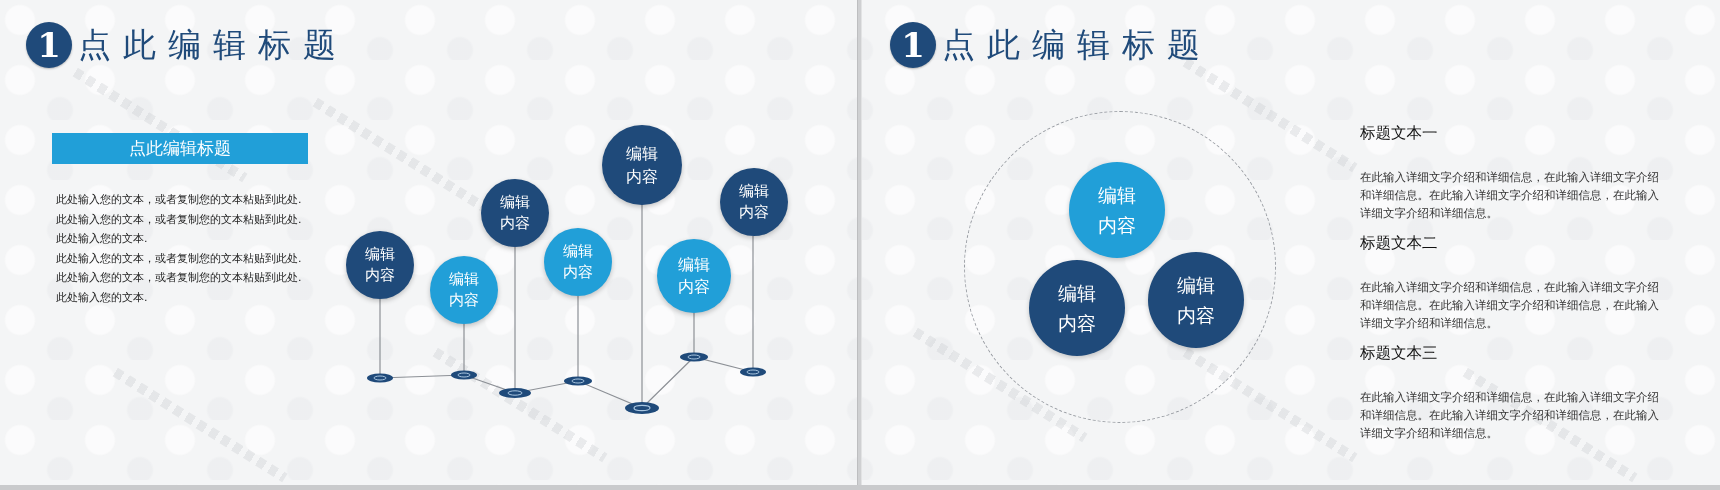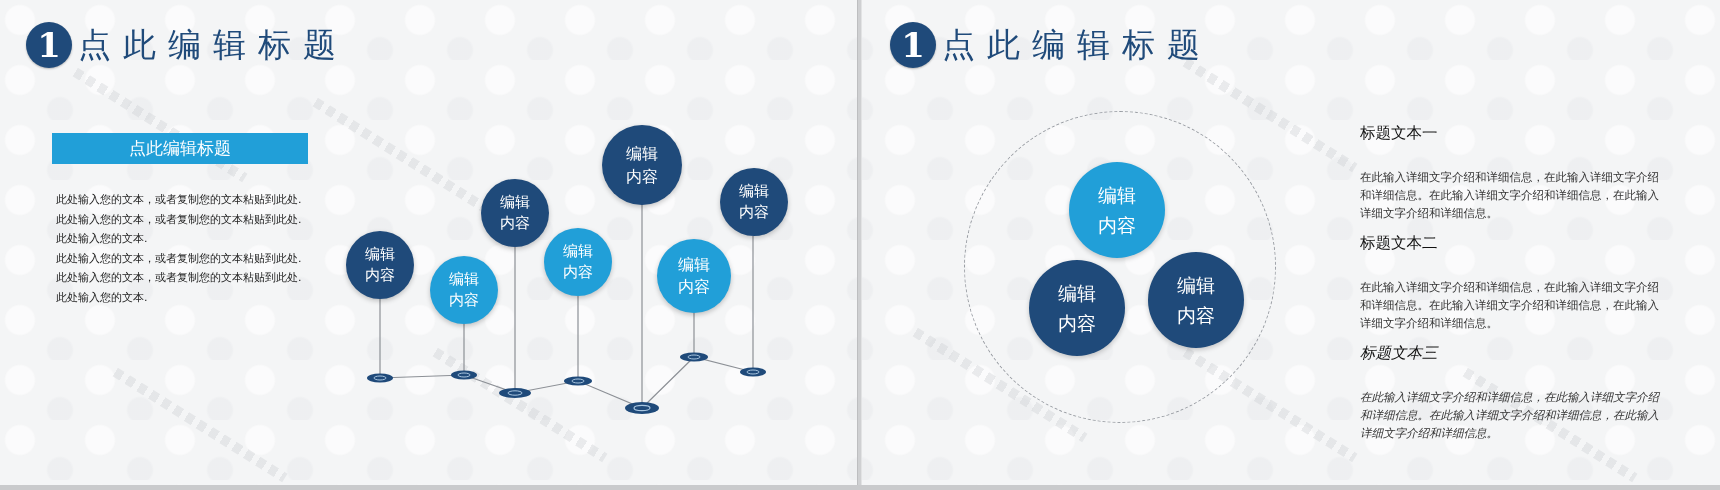--- a/index.html
+++ b/index.html
@@ -215,19 +215,19 @@
   </div>
 
   <div class="info-block" style="top:123px;">
     <div class="info-title">标题文本一</div>
     <div class="info-text">在此输入详细文字介绍和详细信息，在此输入详细文字介绍和详细信息。在此输入详细文字介绍和详细信息，在此输入详细文字介绍和详细信息。</div>
   </div>
   <div class="info-block" style="top:233px;">
     <div class="info-title">标题文本二</div>
     <div class="info-text">在此输入详细文字介绍和详细信息，在此输入详细文字介绍和详细信息。在此输入详细文字介绍和详细信息，在此输入详细文字介绍和详细信息。</div>
   </div>
-  <div class="info-block" style="top:343px;font-style:italic;">
+  <div class="info-block" style="top:343px;">
     <div class="info-title">标题文本三</div>
     <div class="info-text">在此输入详细文字介绍和详细信息，在此输入详细文字介绍和详细信息。在此输入详细文字介绍和详细信息，在此输入详细文字介绍和详细信息。</div>
   </div>
 </div>
 
 <div class="bottom-band"></div>
 
 </body></html>

